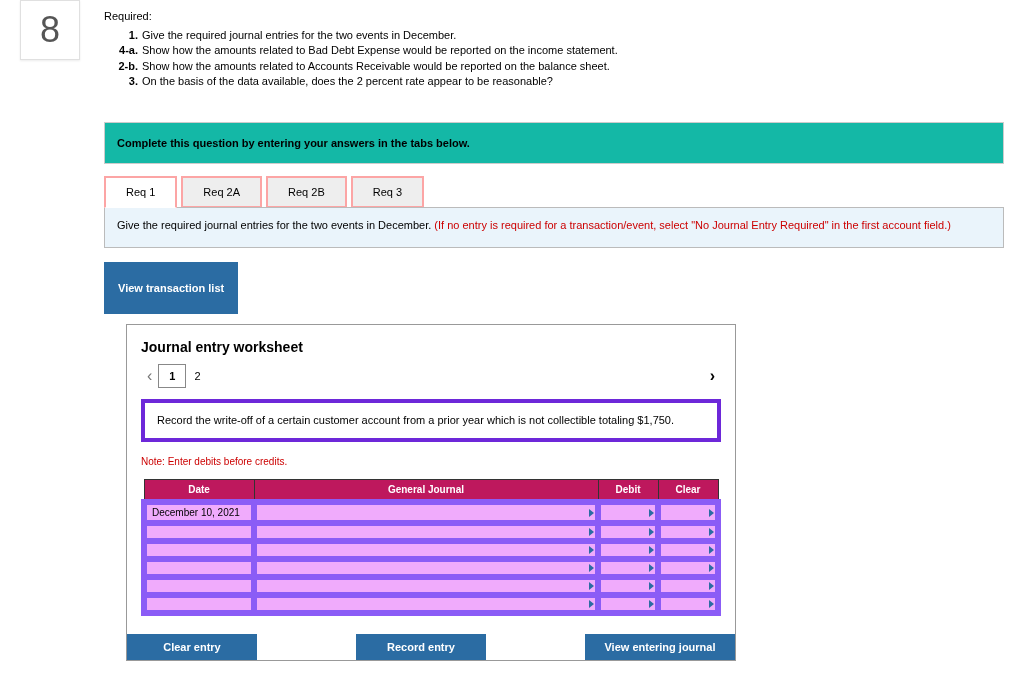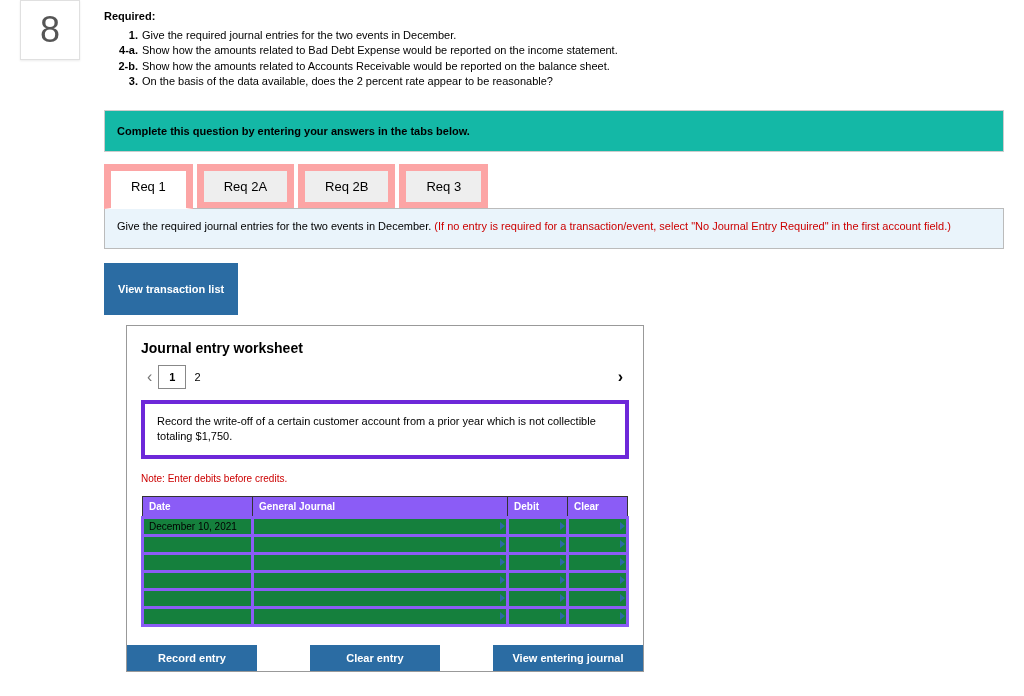--- a/index.html
+++ b/index.html
@@ -28,42 +28,42 @@
     align-items: center;
     justify-content: center;
     font-size: 36px;
     color: #555;
     font-weight: 300;
     box-shadow: 0 1px 2px rgba(0,0,0,0.08);
   }
   .content {
     margin-left: 84px;
   }
-  .req-title { font-weight: bold; margin-bottom: 6px; }
-  .req-list { margin: 0 0 20px 0; padding: 0; list-style: none; }
+  .req-title { font-weight: normal; margin-bottom: 6px; }
+  .req-list { margin: 0 0 32px 0; padding: 0; list-style: none; }
   .req-list li { line-height: 1.4; }
   .req-list .num { display: inline-block; width: 34px; text-align: right; font-weight: bold; margin-right: 4px; }
   .inst-bar {
     background: #14b8a6;
     border: 1px solid #ccc;
     padding: 14px 12px;
     font-weight: bold;
     font-size: 11px;
     margin-bottom: 12px;
   }
   .tabs {
     display: flex;
     gap: 4px;
     margin-bottom: -1px;
   }
   .tab {
-    border: 7px solid #fca5a5;
+    border: 2px solid #fca5a5;
     background: #eee;
     padding: 8px 20px;
-    font-size: 13px;
+    font-size: 11px;
     cursor: pointer;
     min-width: 70px;
     text-align: center;
   }
   .tab.active {
     background: #fff;
     border-bottom: 1px solid #fff;
     position: relative;
     z-index: 2;
   }
@@ -83,21 +83,21 @@
     border: none;
     padding: 20px 14px;
     font-size: 11px;
     font-weight: bold;
     margin: 14px 0 10px;
     cursor: pointer;
   }
   .worksheet-wrap {
     margin-left: 22px;
     border: 1px solid #999;
-    width: 518px;
+    width: 610px;
     padding: 14px 14px 0 14px;
     background: #fff;
   }
   .ws-title { font-weight: bold; font-size: 14px; margin-bottom: 8px; }
   .pager {
     display: flex;
     align-items: center;
     gap: 0;
     margin-bottom: 10px;
     justify-content: space-between;
@@ -124,34 +124,34 @@
     line-height: 1.4;
     margin-bottom: 14px;
   }
   .note { color: #c00; font-size: 10px; margin-bottom: 12px; }
   table.jr {
     border-collapse: collapse;
     width: 100%;
     margin-bottom: 18px;
   }
   table.jr th {
-    background: #8b5cf6;
+    background: #be185d;
     color: #fff;
     font-weight: bold;
     font-size: 10px;
     border: 1px solid #333;
     padding: 4px 6px;
-    text-align: left;
+    text-align: center;
   }
   table.jr td {
-    border: 3px solid #8b5cf6;
+    border: 6px solid #8b5cf6;
     height: 18px;
     font-size: 10px;
     padding: 2px 5px;
-    background: #15803d;
+    background: #f0abfc;
     position: relative;
   }
   table.jr td .tri {
     position:absolute;right:1px;top:50%;transform:translateY(-50%);
     width:0;height:0;border-top:4px solid transparent;border-bottom:4px solid transparent;border-left:5px solid #2b6ca3;
   }
   .action-row {
     display: flex;
     justify-content: space-between;
     margin: 0 -14px;
@@ -294,19 +294,19 @@
                 <span class="tri"></span>
               </td>
             <td>
                 <span class="tri"></span>
               </td>
           </tr>
         </tbody>
       </table>
 
       <div class="action-row">
+        <button class="act-btn">Clear entry</button>
         <button class="act-btn">Record entry</button>
-        <button class="act-btn">Clear entry</button>
         <button class="act-btn" style="width:150px">View entering journal</button>
       </div>
     </div>
   </div>
 </div>
 
 </body></html>

